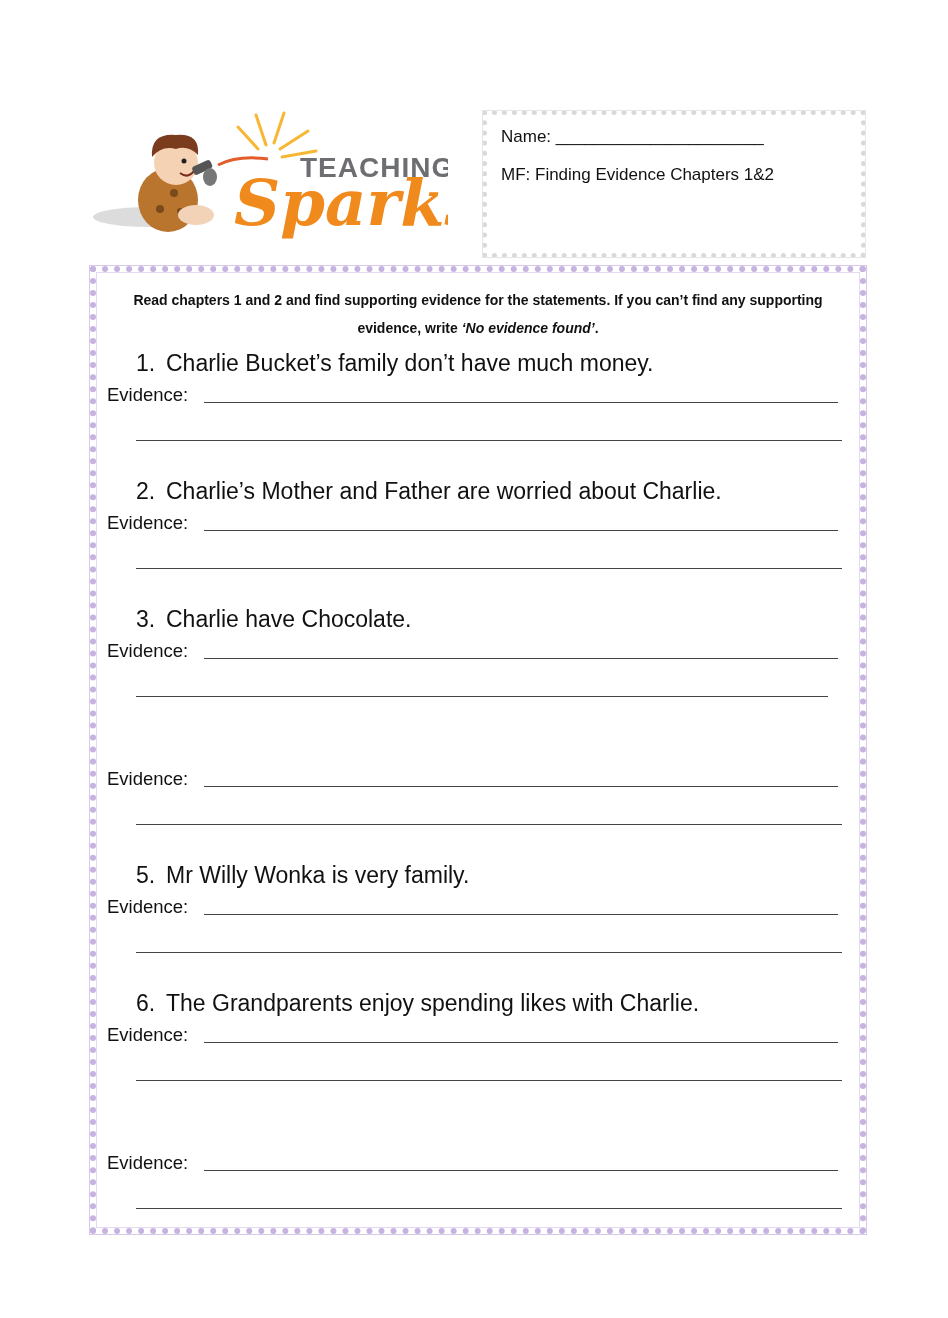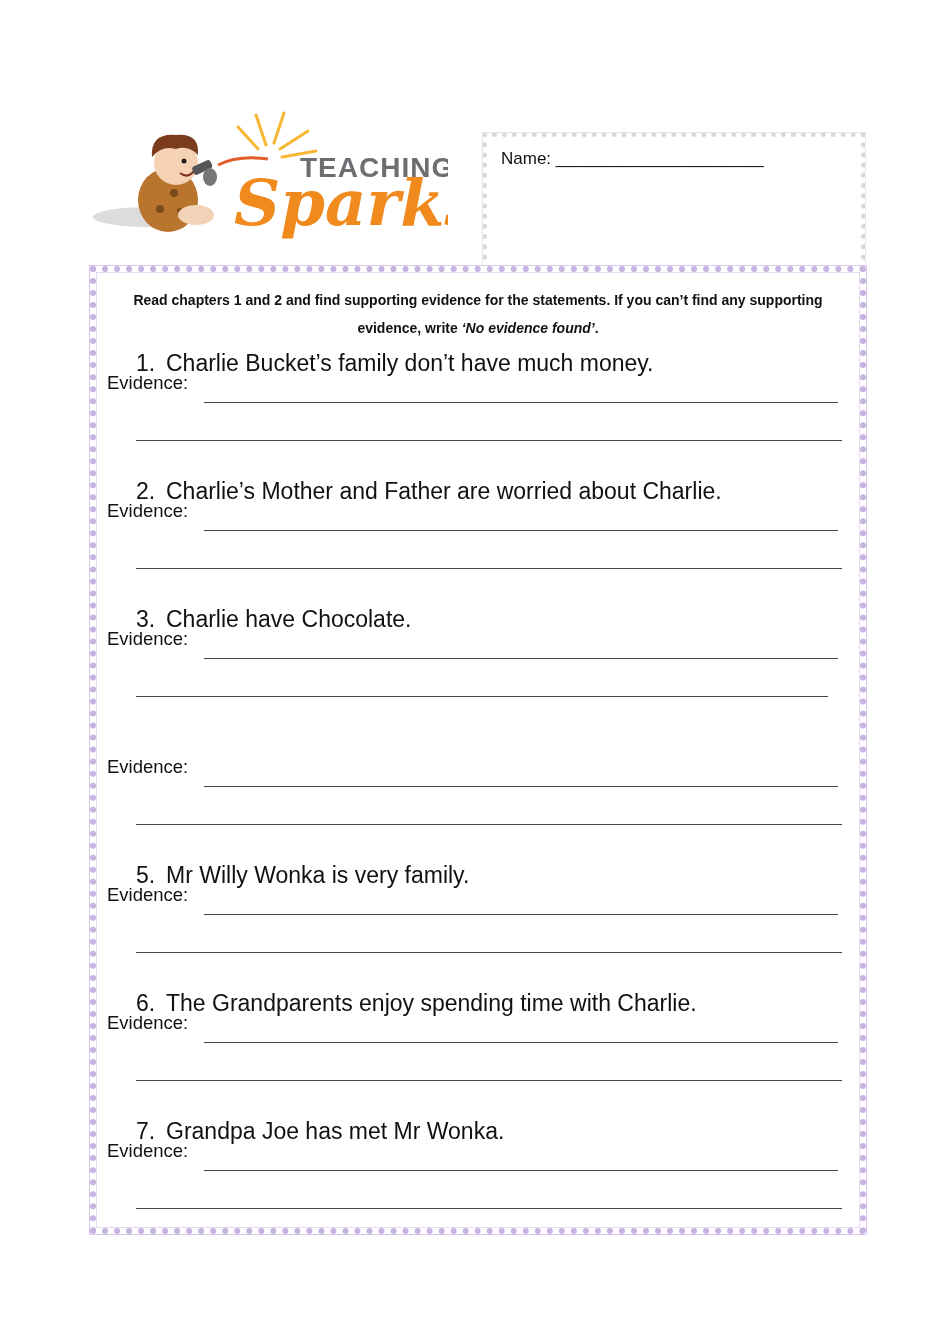--- a/index.html
+++ b/index.html
@@ -6,35 +6,35 @@
     body { width:948px; height:1318px; position:relative; overflow:hidden;
            font-family:"Liberation Sans", "DejaVu Sans", sans-serif; color:#111; }
 
     
     .logo { position:absolute; left:88px; top:105px; width:360px; height:145px;font-weight:bold; }
     .logo svg { width:100%; height:100%; }
 
     
     .info-box { position:absolute; left:482px; top:110px; width:384px; height:148px;
                 box-sizing:border-box; border:5px dotted #d9d9d9; outline:1px solid #e6e6e6;
-                outline-offset:-1px; padding:12px 0 0 14px; background:#fff;margin-top:22px; }
+                outline-offset:-1px; padding:12px 0 0 14px; background:#fff; }
     .info-line { font-size:17px; line-height:19px; margin-bottom:19px; white-space:nowrap; color:#111; }
 
     
     .main-box { position:absolute; left:90px; top:266px; width:776px; height:968px;
                 box-sizing:border-box; border:6px dotted #c7b3e0;
                 box-shadow: 0 0 0 1px #d8c9ea, inset 0 0 0 1px #e4d9f1; background:#fff; }
     .instruction { position:absolute; left:8px; right:8px; top:14px; text-align:center;
                    font-weight:bold; font-size:14px; line-height:28px; color:#111; }
     .instruction em { font-style:italic; }
 
     .question { position:absolute; left:0; right:0; height:128px; }
     .q-text { position:absolute; left:40px; top:0; font-size:23px; line-height:22px; white-space:nowrap; }
     .q-num { display:inline-block; width:30px; }
-    .ev-label { position:absolute; left:11px; top:20px; font-size:18.5px; line-height:22px; }
+    .ev-label { position:absolute; left:11px; top:32px; font-size:18.5px; line-height:22px; }
     .ev-line1 { position:absolute; left:108px; right:22px; top:50px; border-bottom:1.5px solid #444; }
     .ev-line2 { position:absolute; left:40px; right:18px; top:88px; border-bottom:1.5px solid #444; }
   </style>
 </head>
 <body>
 
 <div class="logo">
   <svg viewBox="0 0 360 145">
 
     <ellipse cx="60" cy="112" rx="55" ry="10" fill="#dcdcdc"></ellipse>
@@ -63,20 +63,21 @@
     <path d="M130 60 Q150 50 180 54" stroke="#e35d2a" stroke-width="3" fill="none"></path>
 
     <text x="212" y="72" font-family="Liberation Sans, sans-serif" font-size="28" fill="#6d6e71" letter-spacing="1">TEACHING</text>
 
     <text x="146" y="120" font-family="DejaVu Serif, serif" font-style="italic" font-size="64" fill="#f08a1c">Sparks</text>
   </svg>
 </div>
 
 <div class="info-box">
   <div class="info-line">Name: ______________________</div>
+  <div class="info-line">MF: Finding Evidence Chapters 1&amp;2</div>
 </div>
 
 <div class="main-box">
   <div class="instruction"><span>Read chapters 1 and 2 and find supporting evidence for the statements. If you can’t find any supporting evidence, write </span><em>‘No evidence found’</em><span>.</span></div>
 
   <div class="question" style="top:80px">
     <div class="q-text"><span class="q-num">1.</span><span>Charlie Bucket’s family don’t have much money.</span></div>
     <div class="ev-label">Evidence:</div>
     <div class="ev-line1"></div>
     <div class="ev-line2"></div>
@@ -103,25 +104,24 @@
   </div>
 
   <div class="question" style="top:592px">
     <div class="q-text"><span class="q-num">5.</span><span>Mr Willy Wonka is very family.</span></div>
     <div class="ev-label">Evidence:</div>
     <div class="ev-line1"></div>
     <div class="ev-line2"></div>
   </div>
 
   <div class="question" style="top:720px">
-    <div class="q-text"><span class="q-num">6.</span><span>The Grandparents enjoy spending time with Charlie.</span></div>
+    <div class="q-text"><span class="q-num">6.</span><span>The Grandparents enjoy spending likes with Charlie.</span></div>
     <div class="ev-label">Evidence:</div>
     <div class="ev-line1"></div>
     <div class="ev-line2"></div>
   </div>
 
   <div class="question" style="top:848px">
-    <div class="q-text"><span class="q-num">7.</span><span>Grandpa Joe has met Mr Wonka.</span></div>
     <div class="ev-label">Evidence:</div>
     <div class="ev-line1"></div>
     <div class="ev-line2"></div>
   </div>
 </div>
 
 </body></html>

